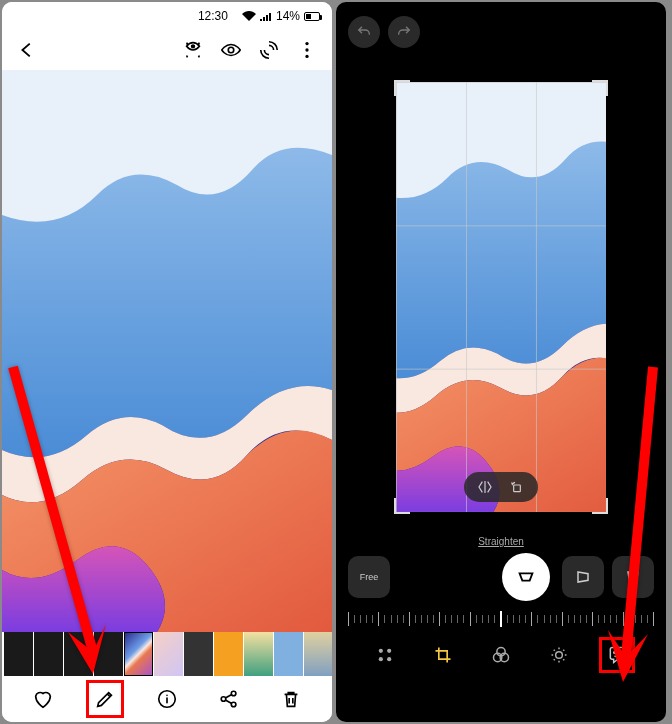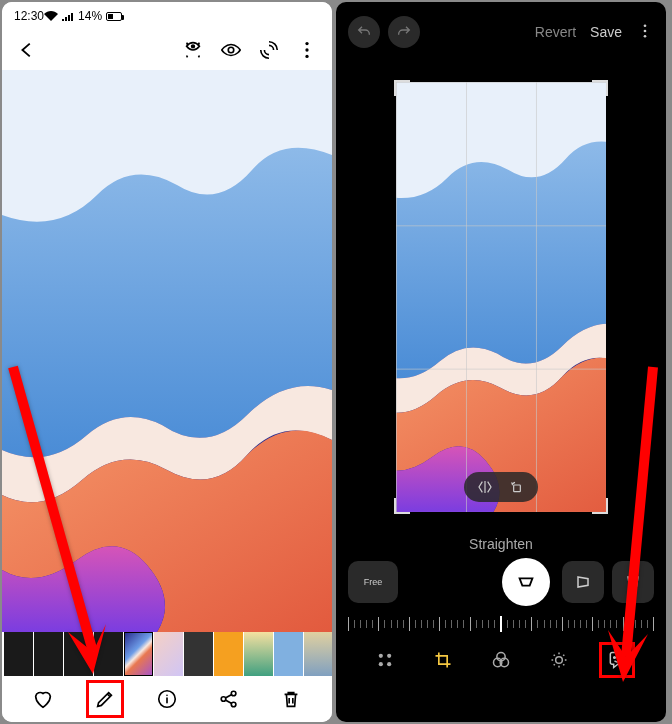--- a/index.html
+++ b/index.html
@@ -2,21 +2,21 @@
 <html><head>
 <meta charset="utf-8">
 <style>
 * { margin: 0; padding: 0; box-sizing: border-box; }
 body { width: 672px; height: 724px; background: #8a8a8a; font-family: -apple-system, sans-serif; display: flex; gap: 4px; padding: 2px; }
 .phone { height: 720px; border-radius: 10px; overflow: hidden; position: relative; }
 .phone-left { width: 330px; background: #fff; }
 .phone-right { width: 330px; background: #000; }
 
 
-.status-bar { height: 28px; display: flex; justify-content: flex-start; align-items: center; padding: 10px 12px; font-size: 12px; color: #000; background: #fff; }
+.status-bar { height: 28px; display: flex; justify-content: flex-end; align-items: center; padding: 10px 12px; font-size: 12px; color: #000; background: #fff; gap: 14px; }
 .status-right { display: flex; align-items: center; gap: 4px; }
 .top-bar { height: 40px; display: flex; align-items: center; justify-content: space-between; padding: 0 14px; background: #fff; }
 .top-icons { display: flex; gap: 16px; align-items: center; }
 .icon-btn { width: 22px; height: 22px; display: flex; align-items: center; justify-content: center; color: #000; }
 .icon-btn svg { width: 22px; height: 22px; }
 
 .main-image { width: 100%; height: 562px; position: relative; overflow: hidden; }
 .wavy-art { width: 100%; height: 100%; }
 
 .thumb-strip { height: 44px; display: flex; background: #fff; padding: 0 2px; overflow: hidden; }
@@ -52,24 +52,24 @@
   pointer-events: none; }
 .crop-corner { position: absolute; width: 16px; height: 16px; border: 2px solid #ddd; }
 .crop-corner.tl { top: -2px; left: -2px; border-right: none; border-bottom: none; }
 .crop-corner.tr { top: -2px; right: -2px; border-left: none; border-bottom: none; }
 .crop-corner.bl { bottom: -2px; left: -2px; border-right: none; border-top: none; }
 .crop-corner.br { bottom: -2px; right: -2px; border-left: none; border-top: none; }
 
 .flip-controls { position: absolute; bottom: 10px; left: 50%; transform: translateX(-50%); background: rgba(40,40,40,0.85); border-radius: 16px; padding: 6px 12px; display: flex; gap: 14px; }
 .flip-btn { width: 18px; height: 18px; color: #ccc; display: flex; align-items: center; justify-content: center; }
 
-.straighten-label { text-align: center; color: #aaa; font-size: 14px; margin-top: 4px; }
+.straighten-label { text-align: center; color: #aaa; font-size: 10px; margin-top: 4px; text-decoration: underline; }
 
 .editor-controls { height: 60px; display: flex; align-items: center; padding: 0 12px; gap: 8px; }
-.free-btn { width: 50px; height: 42px; border-radius: 10px; background: #2a2a2a; color: #ccc; font-size: 9px; display: flex; align-items: center; justify-content: center; }
+.free-btn { width: 42px; height: 42px; border-radius: 10px; background: #2a2a2a; color: #ccc; font-size: 9px; display: flex; align-items: center; justify-content: center; }
 .white-circle { width: 48px; height: 48px; border-radius: 50%; background: #fff; display: flex; align-items: center; justify-content: center; margin: 0 4px; }
 .skew-btn { width: 42px; height: 42px; border-radius: 10px; background: #2a2a2a; display: flex; align-items: center; justify-content: center; color: #ccc; }
 
 .ruler { height: 24px; position: relative; margin: 0 12px; }
 .ruler-ticks { display: flex; justify-content: space-between; height: 100%; align-items: center; }
 .tick { width: 1px; height: 8px; background: #666; }
 .tick.major { height: 14px; background: #aaa; }
 .tick.center { height: 16px; background: #fff; width: 2px; }
 
 .editor-bottom { height: 48px; display: flex; justify-content: space-around; align-items: center; padding: 0 20px; }
@@ -223,31 +223,20 @@
   <div class="editor-top">
     <div class="editor-nav">
       <div class="nav-circle">
         <svg width="16" height="16" viewBox="0 0 24 24" fill="none" stroke="currentColor" stroke-width="2">
             <path d="M9 14L4 9l5-5M4 9h10a6 6 0 016 6v1"></path>
           </svg>
       </div>
       <div class="nav-circle">
         <svg width="16" height="16" viewBox="0 0 24 24" fill="none" stroke="currentColor" stroke-width="2">
             <path d="M15 14l5-5-5-5M20 9H10a6 6 0 00-6 6v1"></path>
-          </svg>
-      </div>
-    </div>
-    <div class="editor-actions">
-      <span>Revert</span>
-      <span style="color:#ccc">Save</span>
-      <div>
-        <svg width="18" height="18" viewBox="0 0 24 24" fill="#ccc">
-            <circle cx="12" cy="5" r="1.8"></circle>
-            <circle cx="12" cy="12" r="1.8"></circle>
-            <circle cx="12" cy="19" r="1.8"></circle>
           </svg>
       </div>
     </div>
   </div>
 
   <div class="editor-canvas">
     <div class="crop-frame">
       <svg width="210" height="430" viewBox="0 0 330 562" preserveAspectRatio="xMidYMid slice">
         <rect width="330" height="562" fill="#2a2d8f"></rect>
         <path d="M0 0 L330 0 L330 95 Q280 75 250 110 Q215 150 175 125 Q130 100 95 135 Q55 175 0 155 Z" fill="#e8f0fa"></path>

